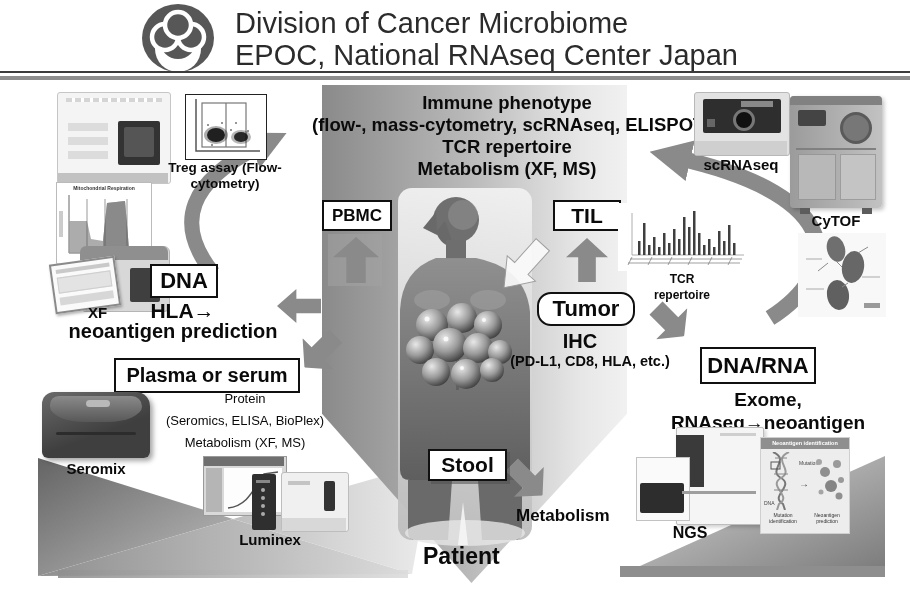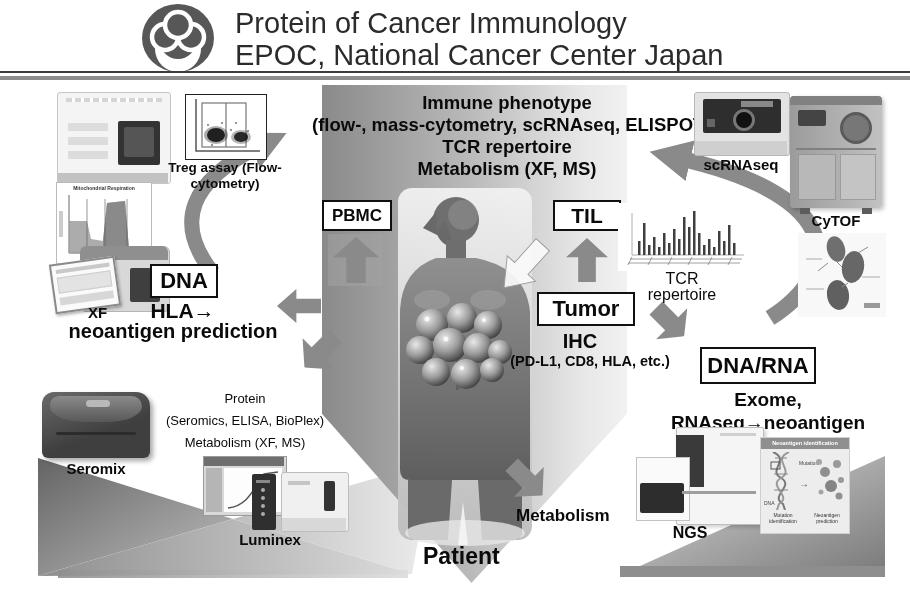--- a/index.html
+++ b/index.html
@@ -29,22 +29,22 @@
 
   <svg class="abs" style="left:138px;top:2px" width="80" height="72" viewBox="0 0 80 72">
     <ellipse cx="40" cy="36" rx="36" ry="34" fill="#575757"></ellipse>
     <circle cx="40" cy="47" r="23" fill="#ffffff"></circle>
     <circle cx="40" cy="39" r="18" fill="#575757"></circle>
     <circle cx="27" cy="35" r="13" fill="#575757" stroke="#ffffff" stroke-width="4.5"></circle>
     <circle cx="53" cy="35" r="13" fill="#575757" stroke="#ffffff" stroke-width="4.5"></circle>
     <circle cx="40" cy="23" r="13" fill="#575757" stroke="#ffffff" stroke-width="4.5"></circle>
   </svg>
   <div class="abs" style="left:235px;top:7px;font-size:29px;line-height:32px;color:#2b2b2b;">
-    <div>Protein of Cancer Immunology</div>
-    <div>EPOC, National Cancer Center Japan</div>
+    <div>Division of Cancer Microbiome</div>
+    <div>EPOC, National RNAseq Center Japan</div>
   </div>
   <div class="abs" style="left:0;top:71px;width:910px;height:2px;background:#3c3c3c;"></div>
   <div class="abs" style="left:0;top:76px;width:910px;height:4px;background:#8d8d8d;"></div>
 
   <svg class="abs" style="left:0;top:0" width="910" height="608" viewBox="0 0 910 608">
     <defs>
       <linearGradient id="ld" x1="0" y1="0" x2="1" y2="1">
           <stop offset="0" stop-color="#646464"></stop>
           <stop offset="1" stop-color="#bdbdbd"></stop>
         </linearGradient>
@@ -149,22 +149,25 @@
   <div class="barrow" style="left:298px;top:330px;width:44px;height:44px;transform:rotate(-135deg);"></div>
   <div class="barrow" style="left:648px;top:302px;width:44px;height:40px;transform:rotate(135deg);"></div>
   <div class="barrow" style="left:506px;top:458px;width:42px;height:44px;transform:rotate(135deg);"></div>
 
   <div class="wbox" style="left:322px;top:200px;width:66px;height:27px;font-size:17px;">
     <span>PBMC</span>
     </div>
   <div class="wbox" style="left:553px;top:200px;width:64px;height:27px;font-size:21px;">
     <span>TIL</span>
     </div>
-  <div class="wbox" style="left:537px;top:292px;width:94px;height:30px;font-size:22px;">
+  <div class="wbox" style="left:537px;top:292px;width:94px;height:30px;font-size:22px;border-radius:14px;">
     <span>Tumor</span>
+    </div>
+  <div class="wbox" style="left:428px;top:449px;width:75px;height:28px;font-size:21px;box-shadow:3px 3px 0 rgba(80,80,80,.55);">
+    <span>Stool</span>
     </div>
 
   <div class="lbl ctr" style="left:540px;top:330px;width:80px;font-size:20px;">IHC</div>
   <div class="lbl ctr" style="left:490px;top:353px;width:200px;font-size:14.5px;">(PD-L1, CD8, HLA, etc.)</div>
   <div class="lbl" style="left:516px;top:506px;font-size:17px;">Metabolism</div>
   <div class="lbl" style="left:423px;top:543px;font-size:23px;">Patient</div>
 
   <div class="abs" style="left:57px;top:92px;width:112px;height:90px;background:#f4f4f4;border:1px solid #c6c6c6;border-radius:3px;">
     <div class="abs" style="left:8px;top:5px;width:96px;height:4px;background:repeating-linear-gradient(90deg,#d5d5d5 0 6px,#fff 6px 9px);"></div>
     <div class="abs" style="left:60px;top:28px;width:42px;height:44px;background:#333;border-radius:2px;"></div>
@@ -222,20 +225,23 @@
     </div>
   </div>
   <div class="lbl" style="left:88px;top:304px;font-size:15px;">XF</div>
 
   <div class="wbox" style="left:150px;top:264px;width:64px;height:30px;font-size:22px;">
     <span>DNA</span>
     </div>
   <div class="lbl ctr" style="left:140px;top:299px;width:85px;font-size:21px;">HLA→</div>
   <div class="lbl ctr" style="left:60px;top:320px;width:226px;font-size:20px;">neoantigen prediction</div>
 
+  <div class="wbox" style="left:114px;top:358px;width:182px;height:31px;font-size:20px;">
+    <span>Plasma or serum</span>
+    </div>
 
   <div class="abs" style="left:42px;top:392px;width:110px;height:68px;">
     <div class="abs" style="left:0;top:0;width:108px;height:66px;background:linear-gradient(160deg,#6a6a6a,#3f3f3f 60%);border-radius:12px 14px 6px 6px;box-shadow:3px 3px 5px rgba(0,0,0,.35);"></div>
     <div class="abs" style="left:8px;top:4px;width:92px;height:26px;background:linear-gradient(180deg,#8a8a8a,#585858);border-radius:10px 12px 40px 40px/10px 12px 18px 18px;"></div>
     <div class="abs" style="left:44px;top:8px;width:24px;height:7px;background:#b9b9b9;border-radius:4px;"></div>
     <div class="abs" style="left:14px;top:40px;width:80px;height:3px;background:#2c2c2c;border-radius:2px;"></div>
   </div>
   <div class="lbl ctr" style="left:48px;top:460px;width:96px;font-size:15px;">Seromix</div>
 
   <div class="abs ctr" style="left:115px;top:388px;width:260px;font-weight:normal;font-size:13px;line-height:22px;">
@@ -331,21 +337,21 @@
           <line x1="10" y1="60" x2="122" y2="60"></line>
         <line x1="14" y1="54" x2="10" y2="62"></line>
           <line x1="34" y1="54" x2="30" y2="62"></line>
         <line x1="54" y1="54" x2="50" y2="62"></line>
           <line x1="74" y1="54" x2="70" y2="62"></line>
         <line x1="94" y1="54" x2="90" y2="62"></line>
           <line x1="114" y1="54" x2="110" y2="62"></line>
       </g>
     </svg>
   </div>
-  <div class="abs ctr" style="left:638px;top:271px;width:88px;font-weight:normal;font-size:16px;line-height:16px;text-align:center;">
+  <div class="abs ctr" style="left:638px;top:271px;width:88px;font-weight:bold;font-size:12px;line-height:16px;text-align:center;">
     <div>TCR</div>
     <div>repertoire</div>
   </div>
 
   <div class="wbox" style="left:700px;top:347px;width:112px;height:33px;font-size:22px;">
     <span>DNA/RNA</span>
     </div>
 
   <div class="abs ctr" style="left:650px;top:388px;width:236px;font-weight:bold;font-size:19px;line-height:23px;">
     <div style="white-space:nowrap">Exome,</div>

